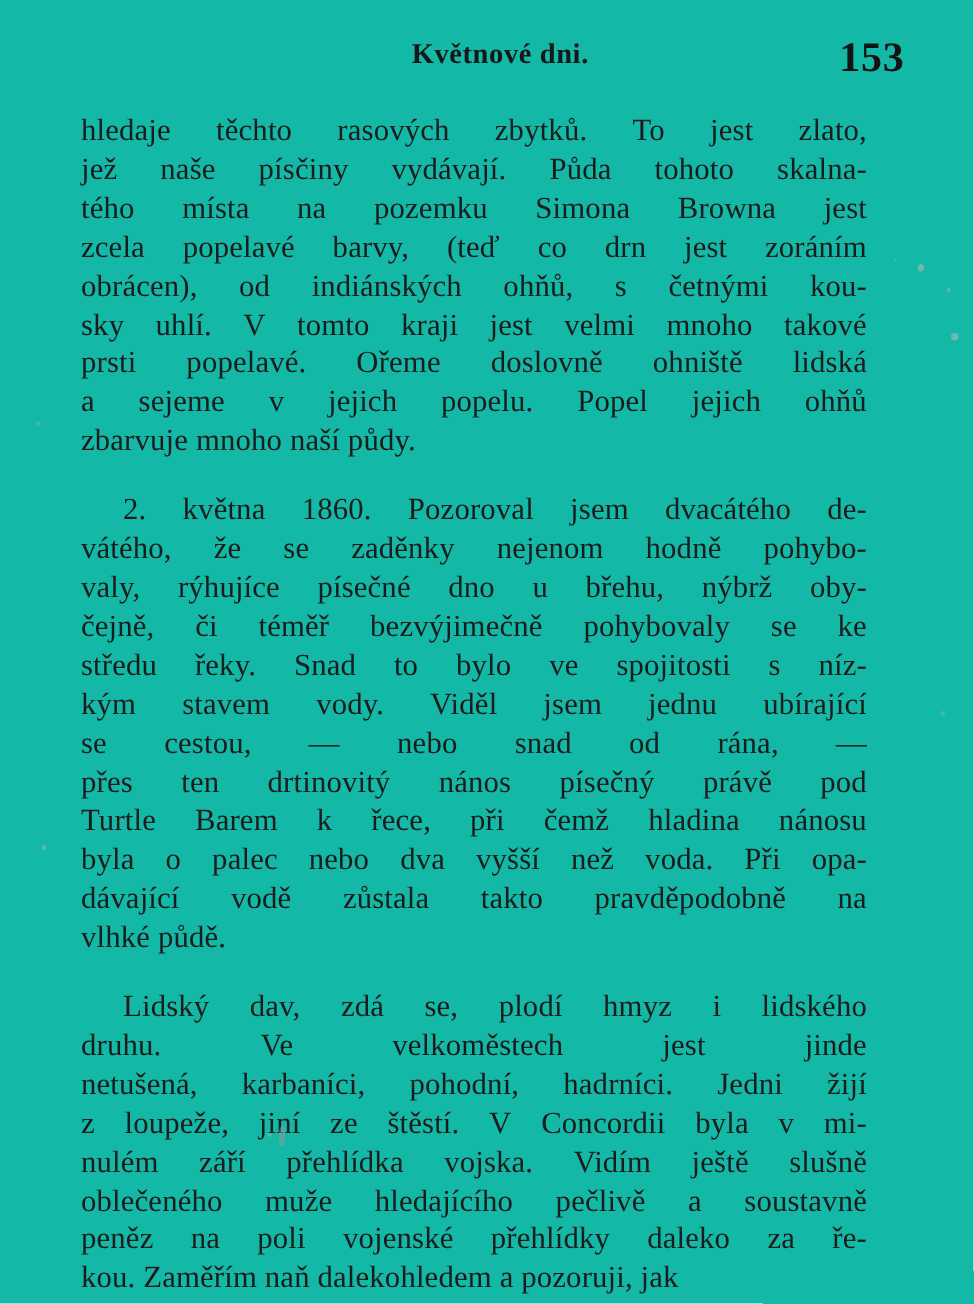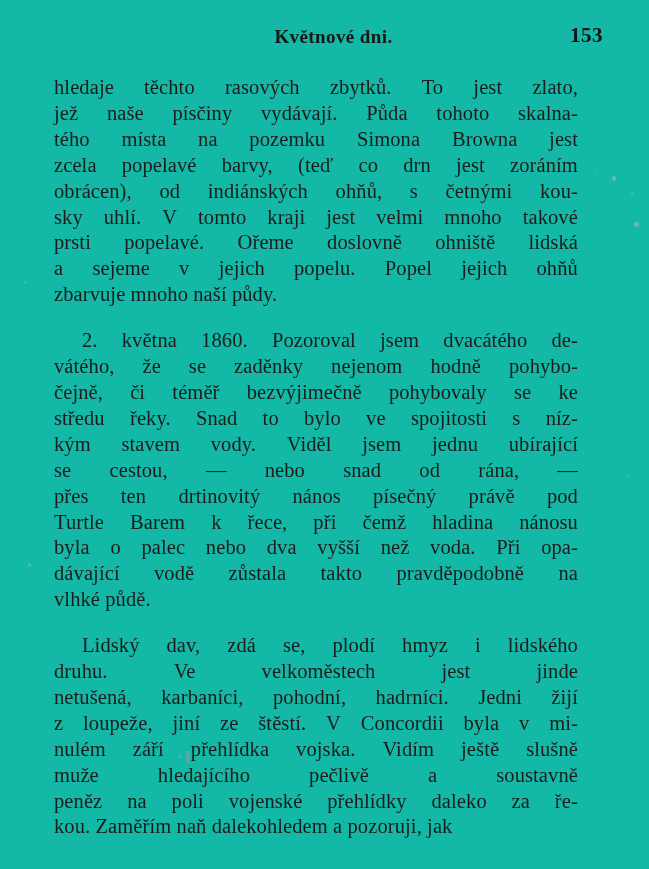--- a/index.html
+++ b/index.html
@@ -37,21 +37,21 @@
     font-size: 19px;
     font-weight: bold;
     letter-spacing: 0.4px;
     color: #171717;
     padding-left: 18px;
   }
   .head-folio {
     position: absolute;
     right: 8px;
     top: -3px;
-    font-size: 21px;
+    font-size: 28px;
     font-weight: bold;
     letter-spacing: 0.5px;
     color: #131313;
   }
 
   
   .text-block {
     position: absolute;
     top: 59px;
     left: 38px;
@@ -195,20 +195,30 @@
           <span>de-</span>
         </span>
         <span class="line just">
           <span>vátého,</span>
           <span>že</span>
           <span>se</span>
           <span>zaděnky</span>
           <span>nejenom</span>
           <span>hodně</span>
           <span>pohybo-</span>
+        </span>
+        <span class="line just">
+          <span>valy,</span>
+          <span>rýhujíce</span>
+          <span>písečné</span>
+          <span>dno</span>
+          <span>u</span>
+          <span>břehu,</span>
+          <span>nýbrž</span>
+          <span>oby-</span>
         </span>
         <span class="line just">
           <span>čejně,</span>
           <span>či</span>
           <span>téměř</span>
           <span>bezvýjimečně</span>
           <span>pohybovaly</span>
           <span>se</span>
           <span>ke</span>
         </span>
@@ -324,20 +334,21 @@
         <span class="line just">
           <span>nulém</span>
           <span>září</span>
           <span>přehlídka</span>
           <span>vojska.</span>
           <span>Vidím</span>
           <span>ještě</span>
           <span>slušně</span>
         </span>
         <span class="line just">
+          <span>oblečeného</span>
           <span>muže</span>
           <span>hledajícího</span>
           <span>pečlivě</span>
           <span>a</span>
           <span>soustavně</span>
         </span>
         <span class="line just">
           <span>peněz</span>
           <span>na</span>
           <span>poli</span>

